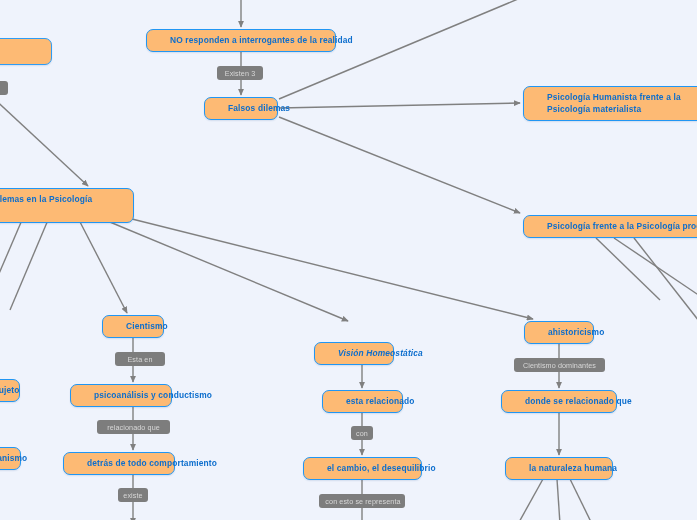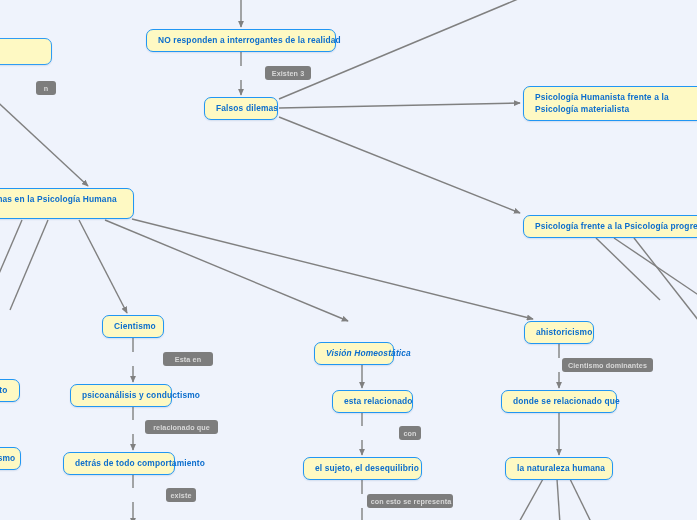--- a/index.html
+++ b/index.html
@@ -20,59 +20,58 @@
     position: absolute;
     left: 0;
     top: 0;
     width: 697px;
     height: 520px;
     pointer-events: none;
   }
   .node {
     position: absolute;
     box-sizing: border-box;
-    background: #fef9c3;
+    background: #fdba74;
     border: 1.6px solid #2196f3;
     border-radius: 7px;
     color: #0d6ecd;
     font-size: 8.4px;
     font-weight: bold;
     letter-spacing: 0.15px;
     line-height: 11px;
-    padding: 5px 11px;
+    padding: 5px 23px;
     display: flex;
     align-items: center;
     box-shadow: 0 1px 1.5px rgba(30,80,150,0.13);
     white-space: nowrap;
   }
   .node.wrap {
     white-space: normal;
     align-items: flex-start;
     line-height: 11.5px;
   }
   .node.empty {
     border-color: #2f9cf4;
   }
   .chip {
     position: absolute;
     box-sizing: border-box;
     background: #7d7d7d;
     border-radius: 3px;
     color: #d8d8d8;
     font-size: 7.2px;
-    font-weight: bold;
+    font-weight: normal;
     letter-spacing: 0.1px;
     line-height: 13px;
     height: 14px;
     padding: 0 6px;
     display: flex;
     align-items: center;
     justify-content: center;
     white-space: nowrap;
-    margin-left: 48px;
   }
 </style>
 </head>
 <body>
 
 <div id="canvas">
 
   <svg id="edges" viewBox="0 0 697 520" width="697" height="520" xmlns="http://www.w3.org/2000/svg">
     <defs>
       <marker id="arrowhead" markerWidth="7" markerHeight="6" refX="6.2" refY="3" orient="auto" markerUnits="userSpaceOnUse">
@@ -121,22 +120,22 @@
       <div class="node" style="left: 204px; top: 97px; width: 74px; min-height: 22px;">Falsos dilemas</div>
       <div class="node wrap" style="left: 523px; top: 86px; width: 200px; min-height: 31px;">Psicología Humanista frente a la Psicología materialista</div>
       <div class="node" style="left: 523px; top: 215px; width: 200px; min-height: 22px;">Psicología frente a la Psicología progresista</div>
       <div class="node wrap" style="left: -62px; top: 188px; width: 196px; min-height: 31px;">Falsos dilemas en la Psicología Humana</div>
       <div class="node" style="left: -30px; top: 379px; width: 50px; min-height: 21px;">sujeto</div>
       <div class="node" style="left: -45px; top: 447px; width: 66px; min-height: 21px;">humanismo</div>
       <div class="node" style="left: 102px; top: 315px; width: 62px; min-height: 21px;">Cientismo</div>
       <div class="node" style="left: 70px; top: 384px; width: 102px; min-height: 21px;">psicoanálisis y conductismo</div>
       <div class="node" style="left: 63px; top: 452px; width: 112px; min-height: 21px;">detrás de todo comportamiento</div>
       <div class="node" style="left: 314px; top: 342px; width: 80px; min-height: 21px; font-style: italic;">Visión Homeostática</div>
-      <div class="node" style="left: 332px; top: 390px; width: 81px; min-height: 21px;">esta relacionado</div>
-      <div class="node" style="left: 303px; top: 457px; width: 119px; min-height: 21px;">el sujeto, el desequilibrio</div>
+      <div class="node" style="left: 322px; top: 390px; width: 81px; min-height: 21px;">esta relacionado</div>
+      <div class="node" style="left: 303px; top: 457px; width: 119px; min-height: 21px;">el cambio, el desequilibrio</div>
       <div class="node" style="left: 524px; top: 321px; width: 70px; min-height: 21px;">ahistoricismo</div>
       <div class="node" style="left: 501px; top: 390px; width: 116px; min-height: 21px;">donde se relacionado que</div>
       <div class="node" style="left: 505px; top: 457px; width: 108px; min-height: 21px;">la naturaleza humana</div>
     </div>
   <div id="chip-layer">
       <div class="chip" style="left: 217px; top: 66px; width: 46px;">Existen 3</div>
       <div class="chip" style="left: -12px; top: 81px; width: 20px;">n</div>
       <div class="chip" style="left: 115px; top: 352px; width: 50px;">Esta en</div>
       <div class="chip" style="left: 97px; top: 420px; width: 73px;">relacionado que</div>
       <div class="chip" style="left: 118px; top: 488px; width: 30px;">existe</div>

